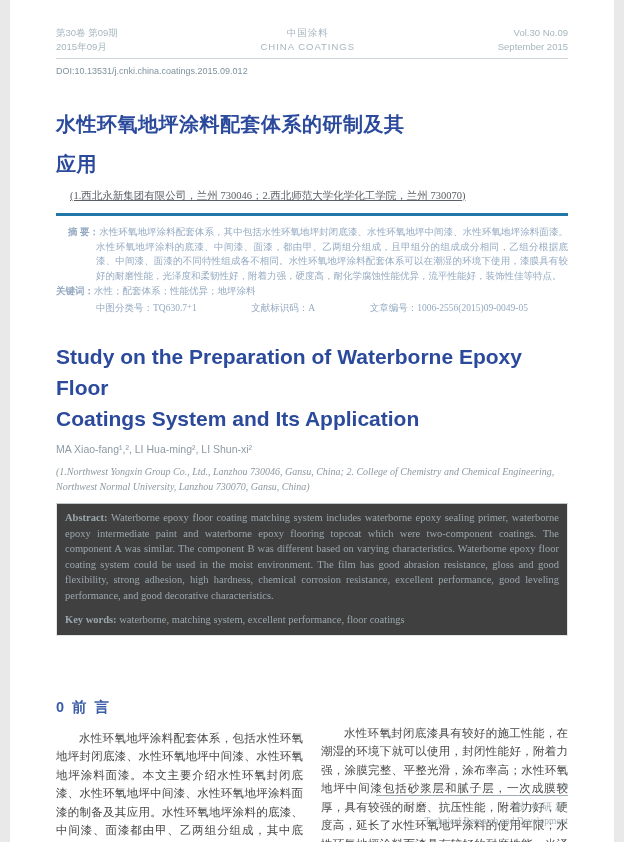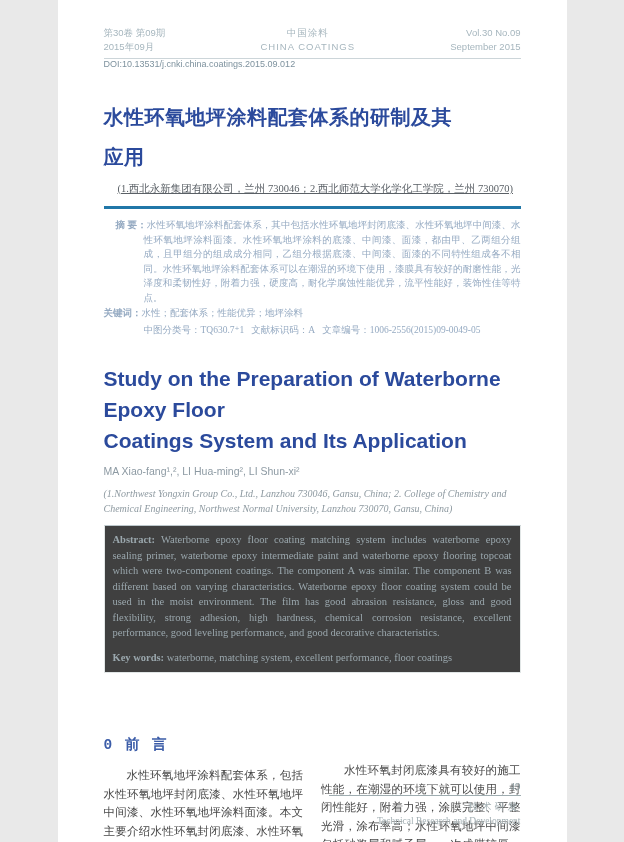--- a/index.html
+++ b/index.html
@@ -1,37 +1,37 @@
 <!DOCTYPE html>
 <html><head>
 <meta charset="utf-8">
 <style>
   html,body{margin:0;padding:0;background:#e9e9e9;}
   .page{
     position:relative;
-    width:509px;height:842px;
+    width:604px;height:842px;
     margin:0 auto;
     background:#ffffff;
     font-family:"Liberation Serif","DejaVu Serif",serif;
     color:#444;
     overflow:hidden;
     box-sizing:border-box;
     padding:26px 46px 0 46px;
   }
   
   .journal-header{
     display:flex;justify-content:space-between;align-items:flex-end;
     font-size:9.5px;line-height:14px;color:#a6b6be;
     border-bottom:1px solid #ccd5d9;padding-bottom:4px;
     font-family:"Liberation Sans","DejaVu Sans",sans-serif;
   }
   .jh-left{text-align:left;}
   .jh-center{text-align:center;letter-spacing:1px;}
   .jh-right{text-align:right;}
-  .doi-line{margin-top:0;font-size:9px;color:#7e929e;font-family:"Liberation Sans","DejaVu Sans",sans-serif;}
+  .doi-line{margin-top:7px;font-size:9px;color:#7e929e;font-family:"Liberation Sans","DejaVu Sans",sans-serif;}
   
   .title-cn{
     margin-top:28px;
     font-family:"Liberation Sans","DejaVu Sans",sans-serif;
     font-weight:bold;font-size:20px;line-height:40px;
     color:#2b4a9c;white-space:pre-line;letter-spacing:0.5px;
   }
   
   .authors-cn{margin-top:14px;font-size:11px;color:#5a6066;}
   .author-marker{color:#8a97a0;margin-right:8px;font-size:11px;}
@@ -64,21 +64,21 @@
     border:1px solid #e1e6e6;border-top:1px solid #bcc7cb;
     padding:6px 8px 7px 8px;
     font-size:10.5px;line-height:15.5px;color:#9aa7ad;text-align:justify;
   }
   .abs-en-box .lbl{font-weight:bold;}
   .abs-en-kw{margin-top:9px;}
   
   .body-cols{margin-top:62px;display:flex;gap:18px;}
   .col{width:257px;}
   .sec-head{
-    font-family:Liberation Mono, monospace;
+    font-family:Liberation Sans, sans-serif;
     font-weight:bold;font-size:14.5px;color:#3b5ca8;
     margin-bottom:12px;letter-spacing:2px;
   }
   .para{
     font-size:11.5px;line-height:18.6px;color:#474747;
     text-align:justify;text-indent:2em;margin:0;
   }
   .col-right{padding-top:26px;}
   
   .footer{

